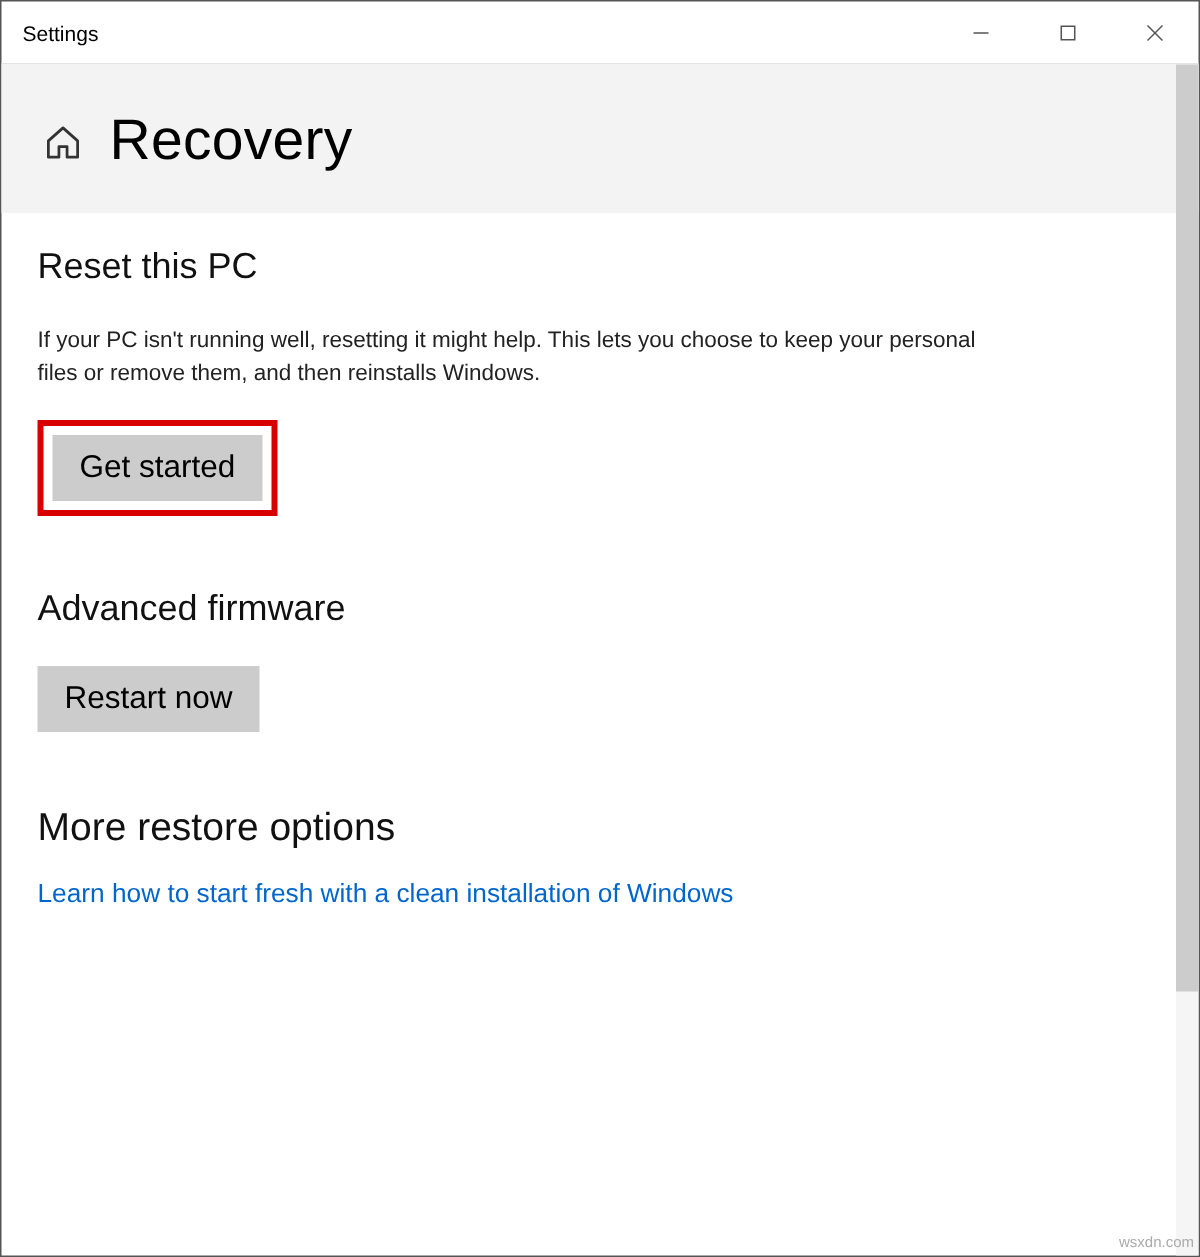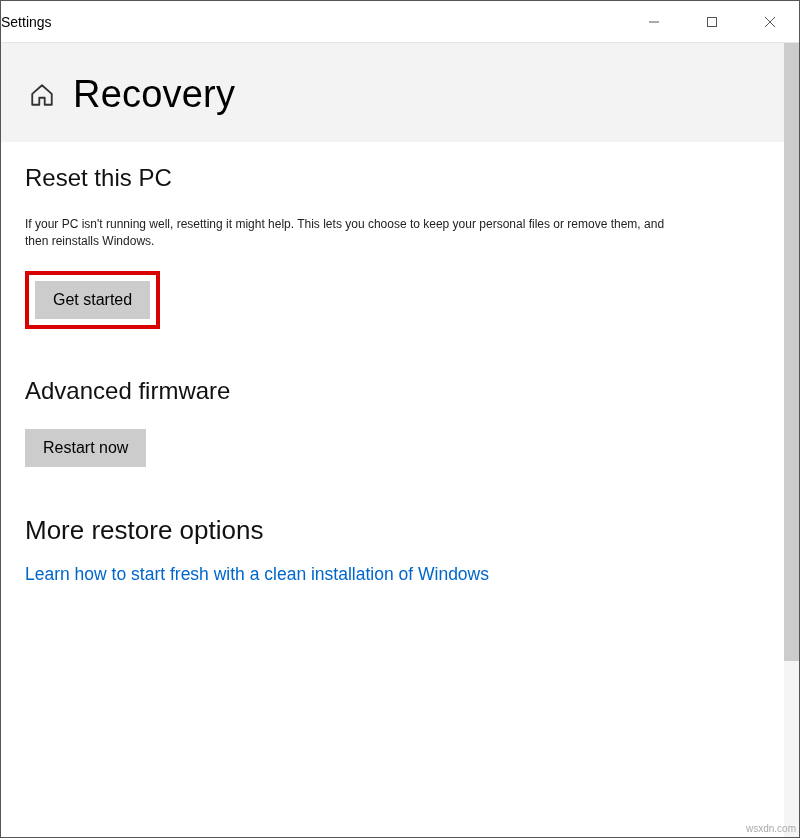--- a/index.html
+++ b/index.html
@@ -20,20 +20,21 @@
       height: 100%;
       border: 1px solid #555;
       display: flex;
       flex-direction: column;
     }
     .titlebar {
       height: 42px;
       display: flex;
       align-items: center;
       justify-content: space-between;
+      padding-left: 14px;
       border-bottom: 1px solid #e5e5e5;
     }
     .titlebar-title {
       font-size: 14px;
       color: #000;
     }
     .window-controls {
       display: flex;
       height: 100%;
     }
@@ -89,31 +90,31 @@
       font-size: 24px;
       font-weight: 500;
       color: #111;
       margin-bottom: 24px;
     }
     .section-title.more {
       font-size: 26px;
       margin-bottom: 18px;
     }
     .section-desc {
-      font-size: 12px;
+      font-size: 15px;
       color: #222;
       line-height: 1.45;
       margin-bottom: 20px;
       max-width: 650px;
     }
     .btn {
       background: #cccccc;
       border: none;
       padding: 10px 18px;
-      font-size: 16px;
+      font-size: 21px;
       font-family: inherit;
       color: #000;
       cursor: pointer;
     }
     .highlight-box {
       border: 4px solid #d90000;
       padding: 6px;
       display: inline-block;
     }
     .link {

